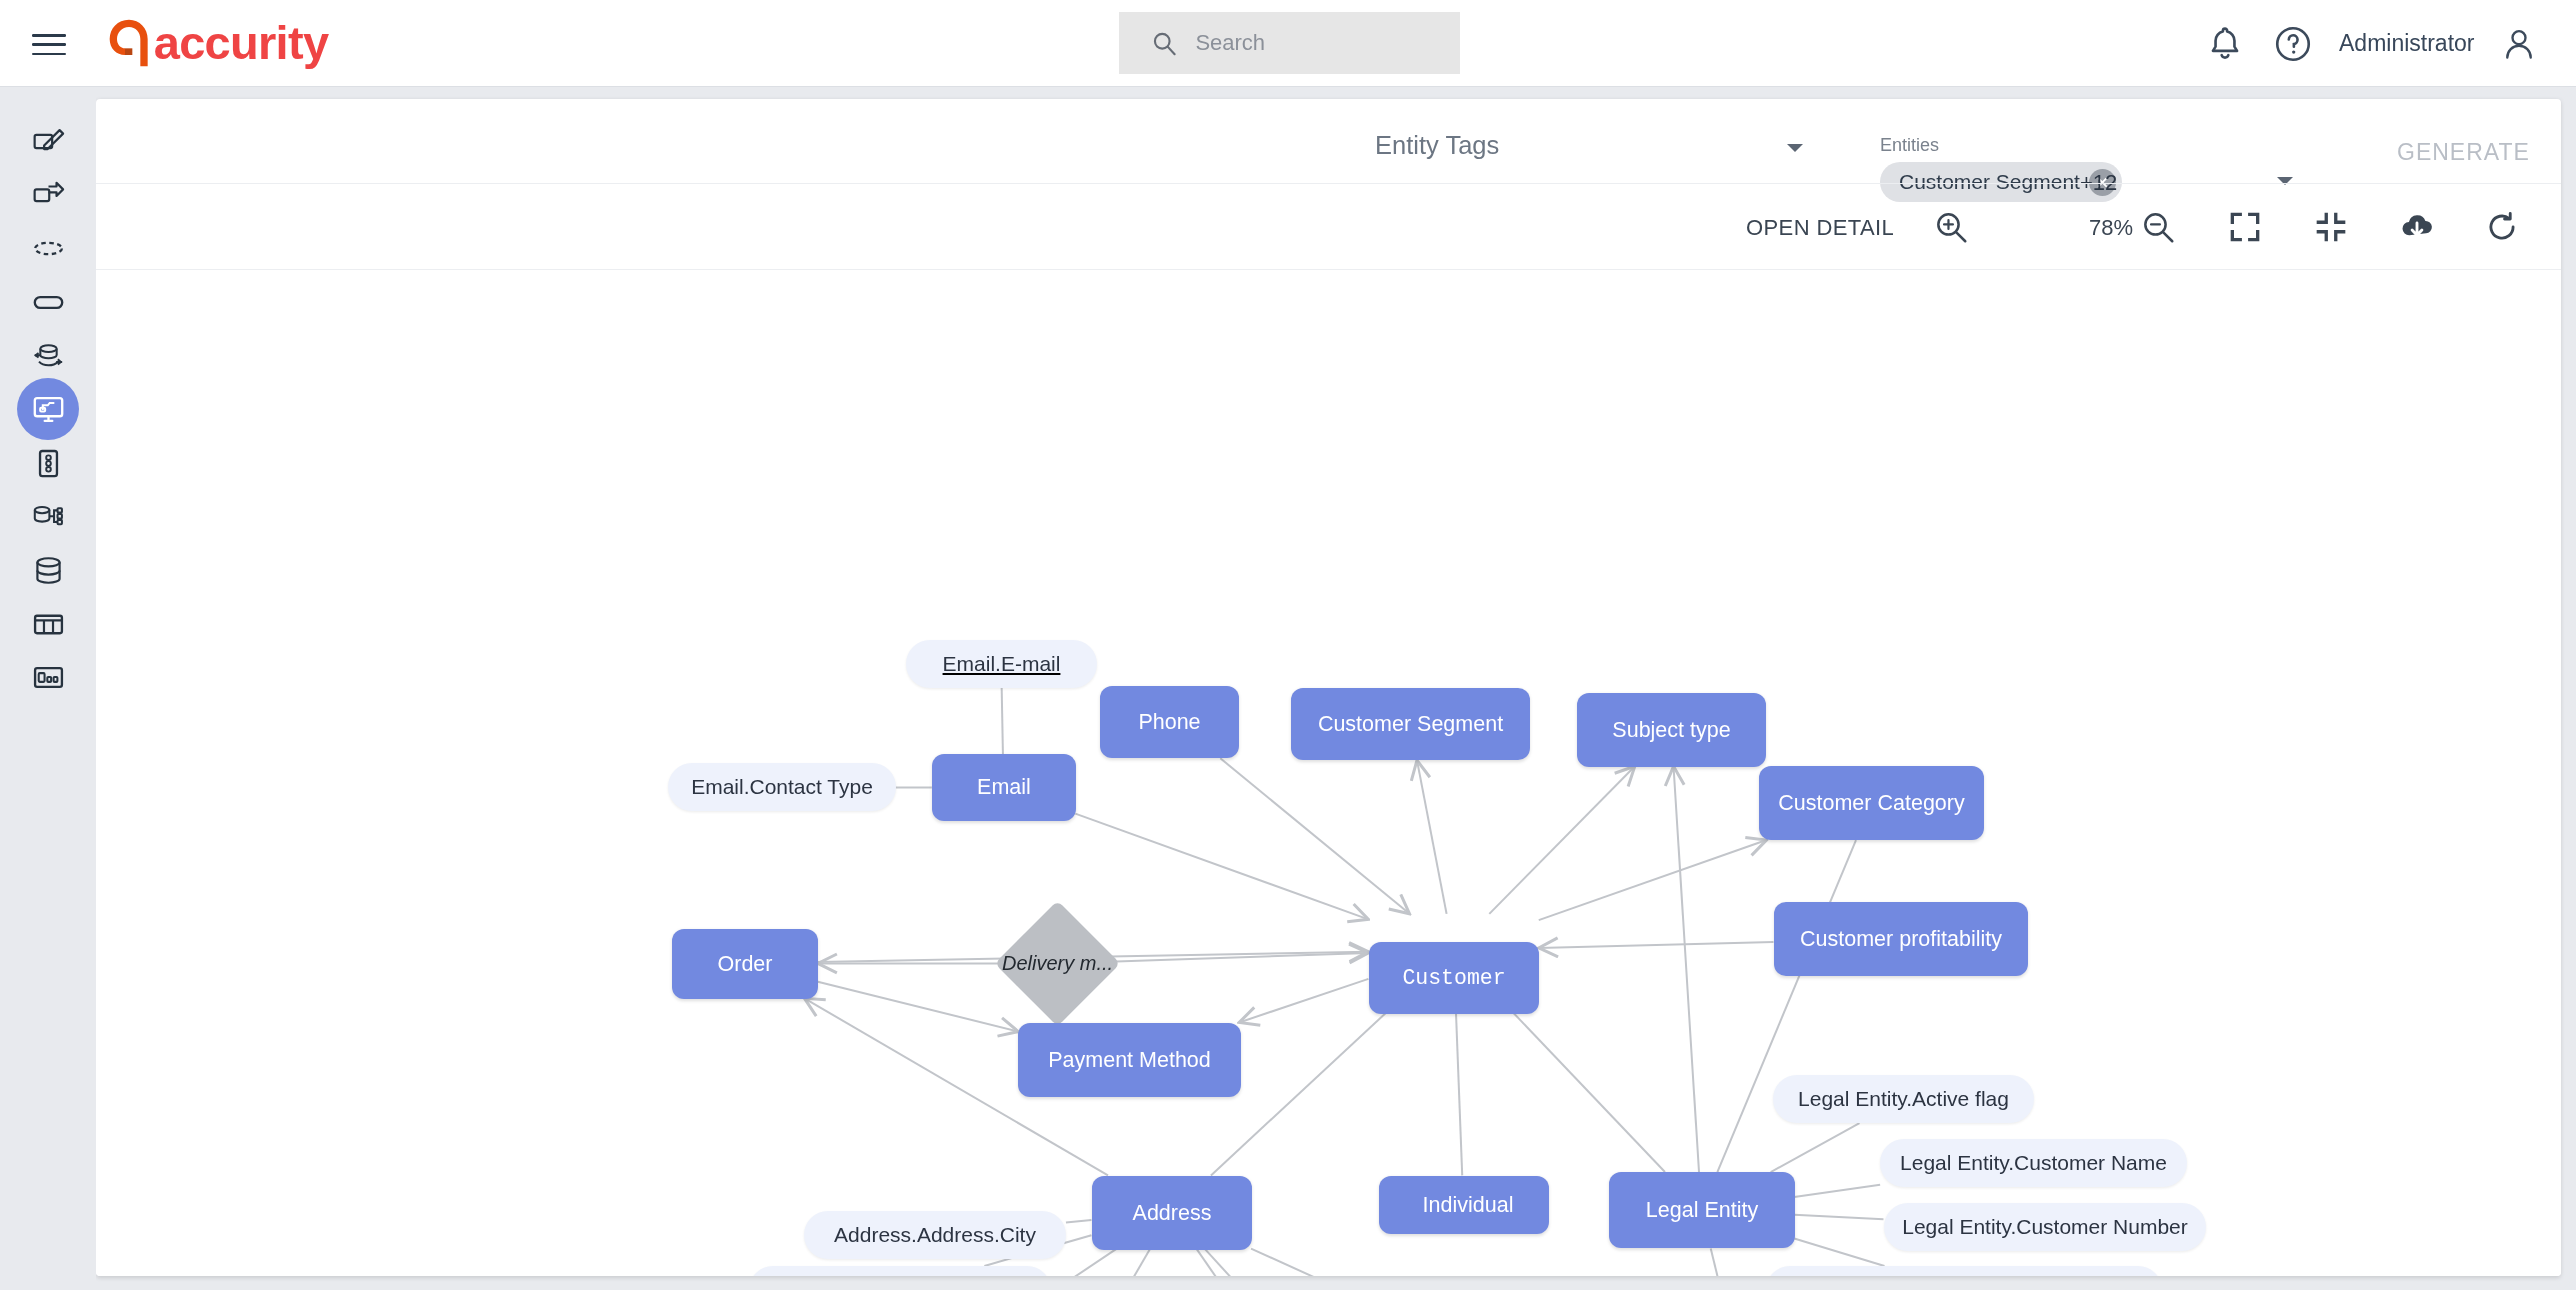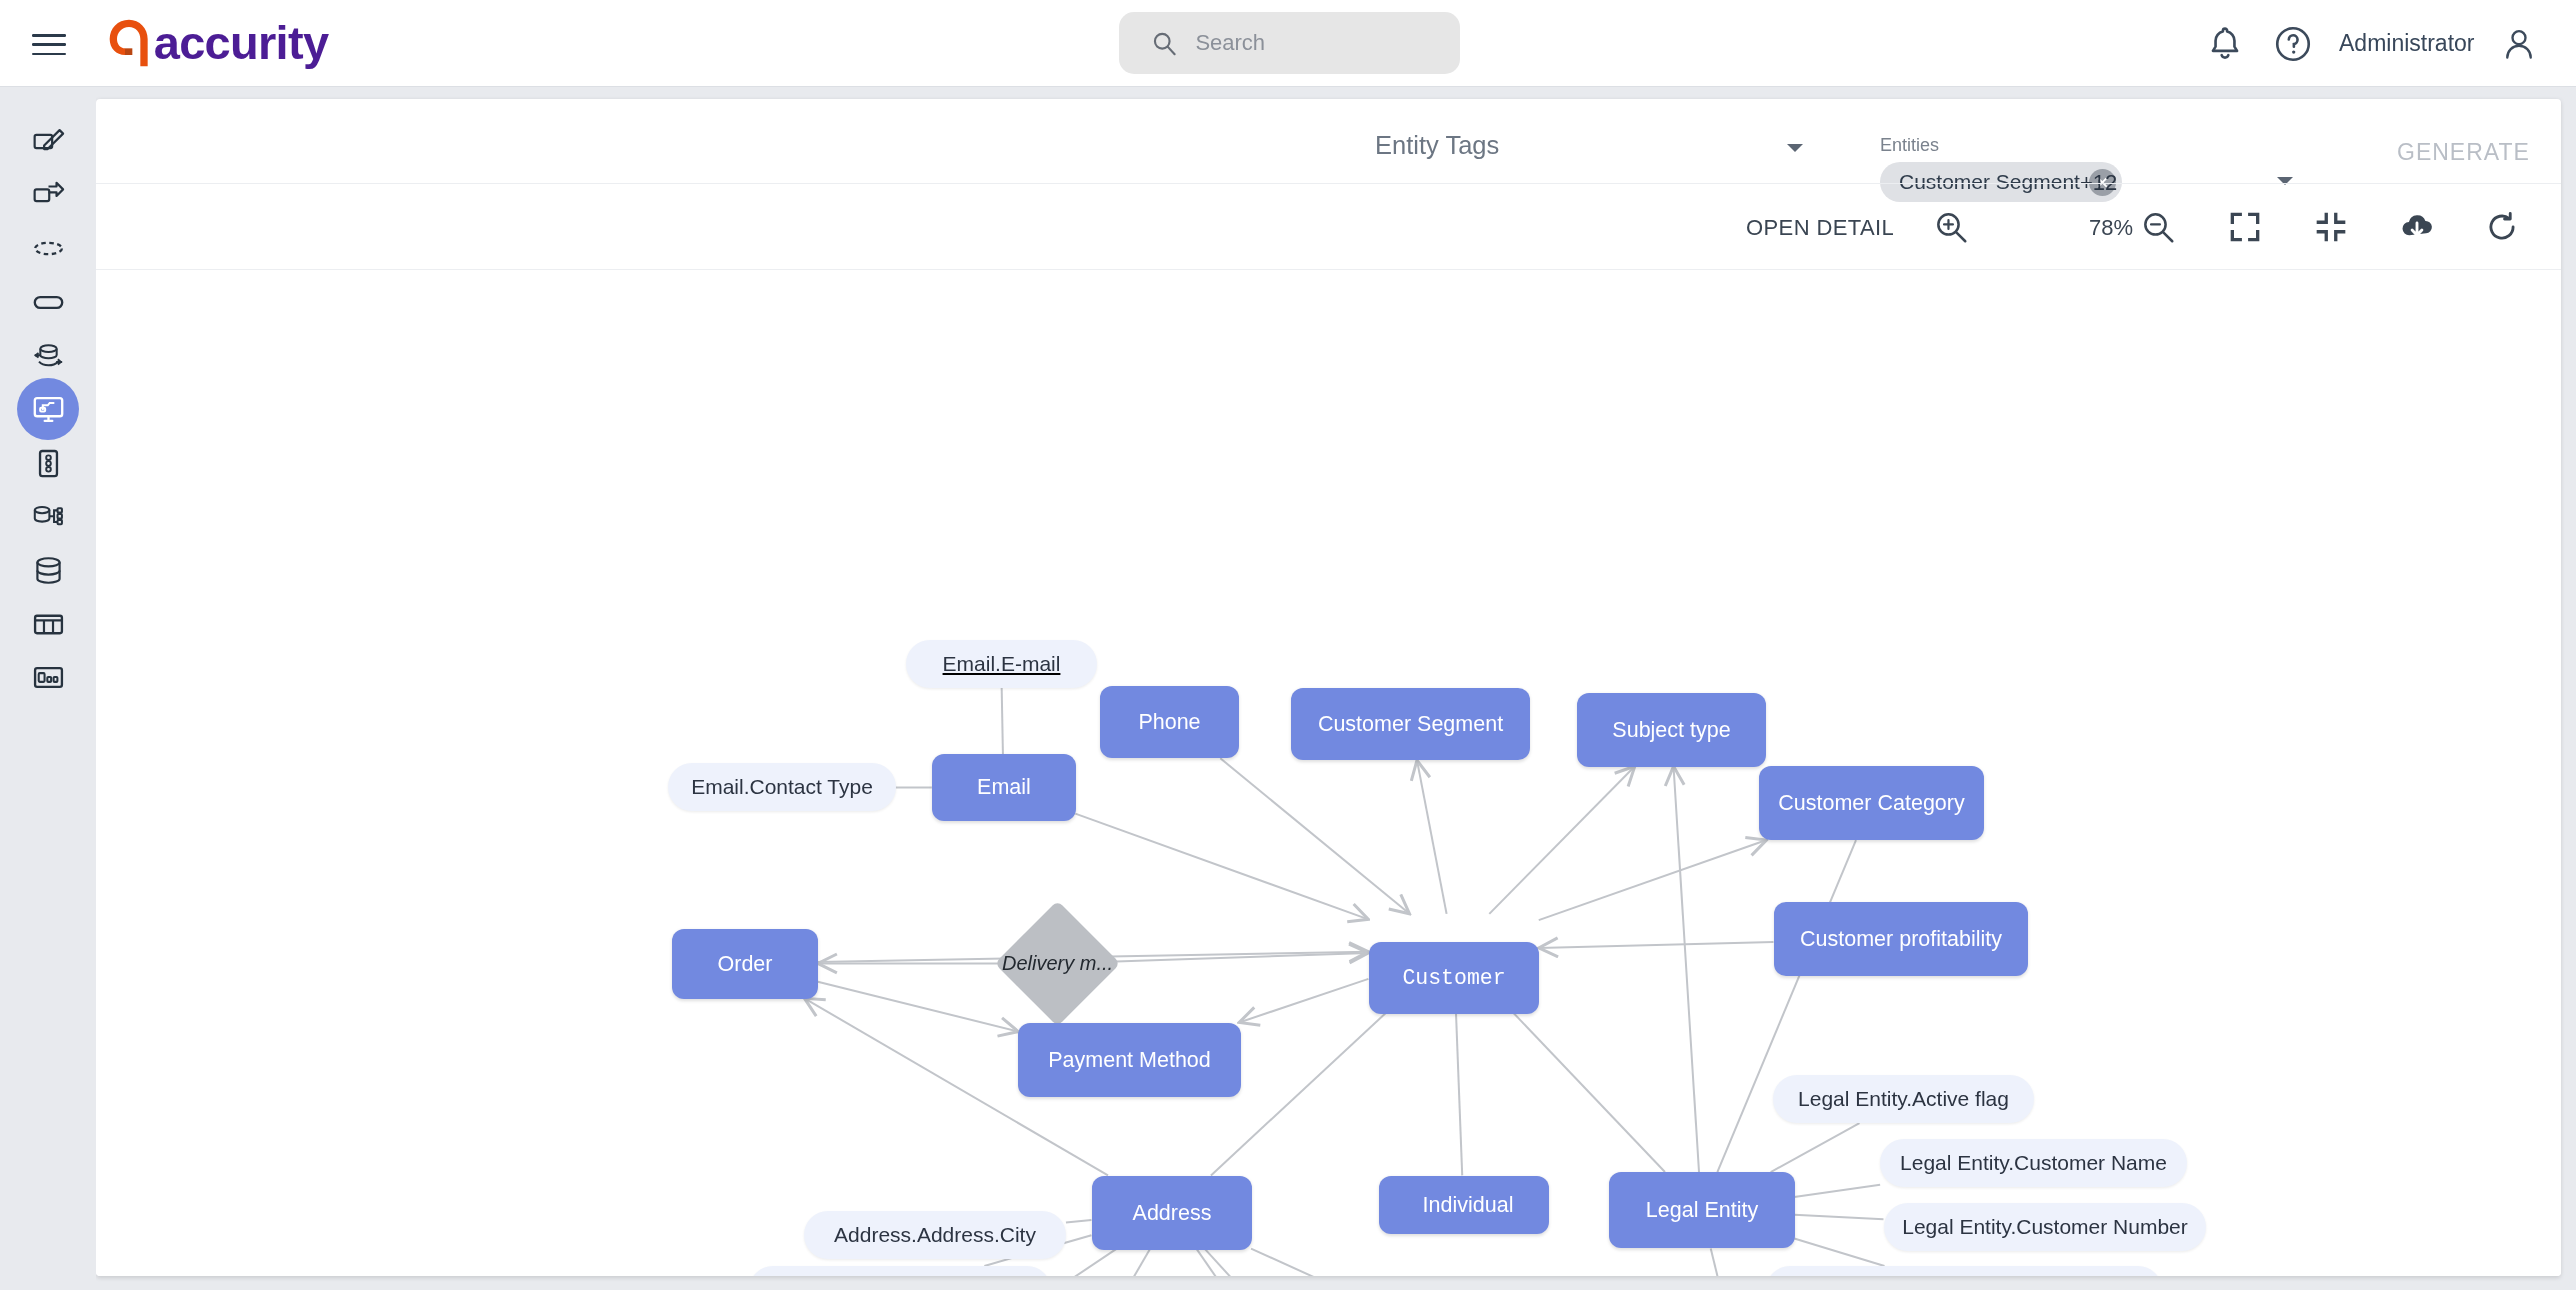--- a/index.html
+++ b/index.html
@@ -25,27 +25,27 @@
   .hamburger span {
     display: block; width: 34px; height: 2.7px; background: #2b3a4a;
     border-radius: 1.3px; margin-bottom: 6.7px;
   }
   .hamburger span:last-child { margin-bottom: 0; }
 
   .logo { position: absolute; left: 107px; top: 14.8px; height: 56px; display: flex; align-items: center; }
   .logo-mark { width: 44px; height: 52px; margin-right: 2.7px; }
   .logo-text {
     font-family: "Liberation Sans", sans-serif;
-    font-size: 47px; font-weight: 700; color: #4c1d95; letter-spacing: -0.7px;
+    font-size: 47px; font-weight: 700; color: #ef4444; letter-spacing: -0.7px;
     line-height: 52px;
   }
 
   .searchbox {
     position: absolute; left: 1119px; top: 12px; width: 341px; height: 62px;
-    background: #e6e6e6; border-radius: 15px; display: flex; align-items: center;
+    background: #e6e6e6; border-radius: 0; display: flex; align-items: center;
     padding-left: 32px; cursor: text;
   }
   .searchbox .s-icon { width: 27px; height: 27px; margin-right: 17.4px; flex: none; }
   .searchbox .s-ph { font-size: 22px; color: #8b9099; }
 
   .topright { position: absolute; right: 0; top: 0; height: 87px; display: flex; align-items: center; }
   .topright .ti { width: 42px; height: 42px; margin-right: 25.5px; cursor: pointer; }
   .admin-name { font-size: 23px; color: #38475a; margin-right: 25.5px; cursor: pointer; }
   .avatar-ic { width: 38px; height: 38px; margin-right: 38px; cursor: pointer; }
 

